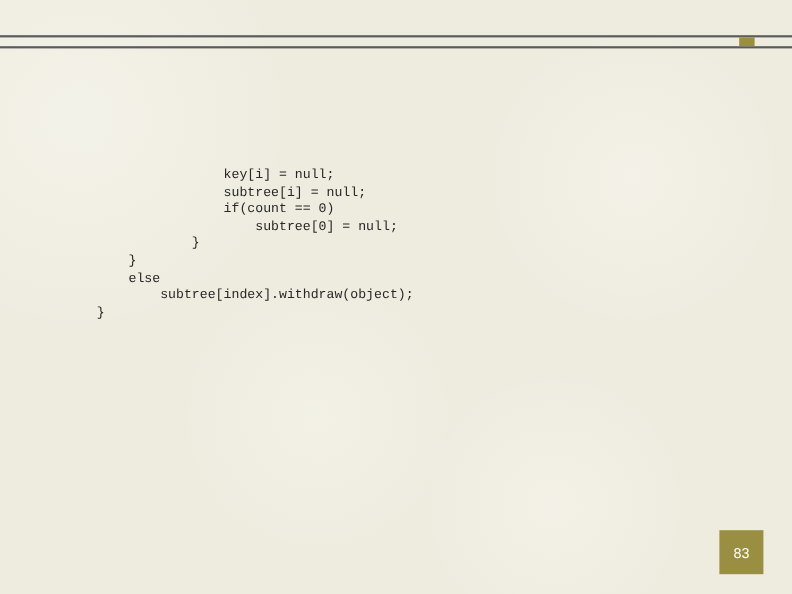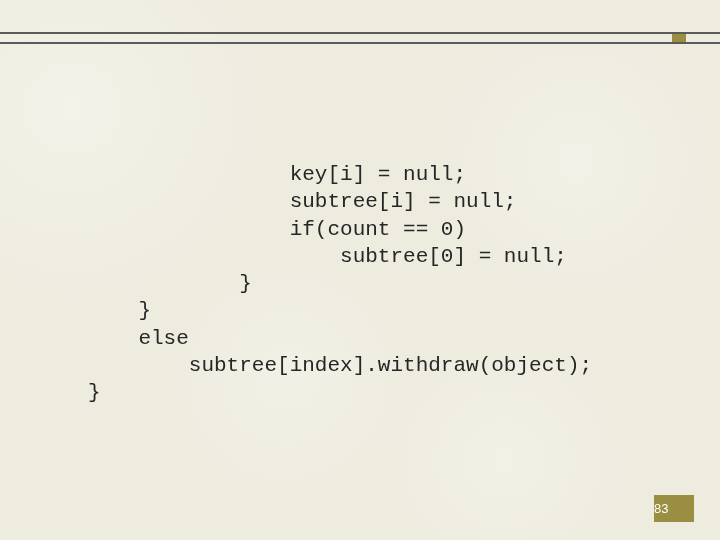--- a/index.html
+++ b/index.html
@@ -23,30 +23,30 @@
   letter-spacing:0.5px;
 }
 .rule-block{height:8px;border-top:2px solid #5b5b5b;border-bottom:2px solid #5b5b5b;position:relative}
 .rule-accent{
   position:absolute;top:0;bottom:0;right:34px;width:14px;
   background:#9a8e42;
 }
 .code{
   position:absolute;top:140px;left:88px;
   font-family:"Courier New",Courier,monospace;
-  font-size:21px;
+  font-size:12px;
   line-height:1.3;
   white-space:pre;
   color:#262626;
 }
 .pagebox{
   position:absolute;right:26px;bottom:18px;
-  width:40px;height:27px;
+  width:40px;height:40px;
   background:#9a8e42;
-  display:flex;align-items:center;
+  display:flex;align-items:center;justify-content:center;
   color:#fefefd;font-size:13px;
 }
 </style>
 </head>
 <body>
 
 <div class="title-wrap">
   <div class="rule-block">
     <div class="rule-accent"></div>
   </div>

